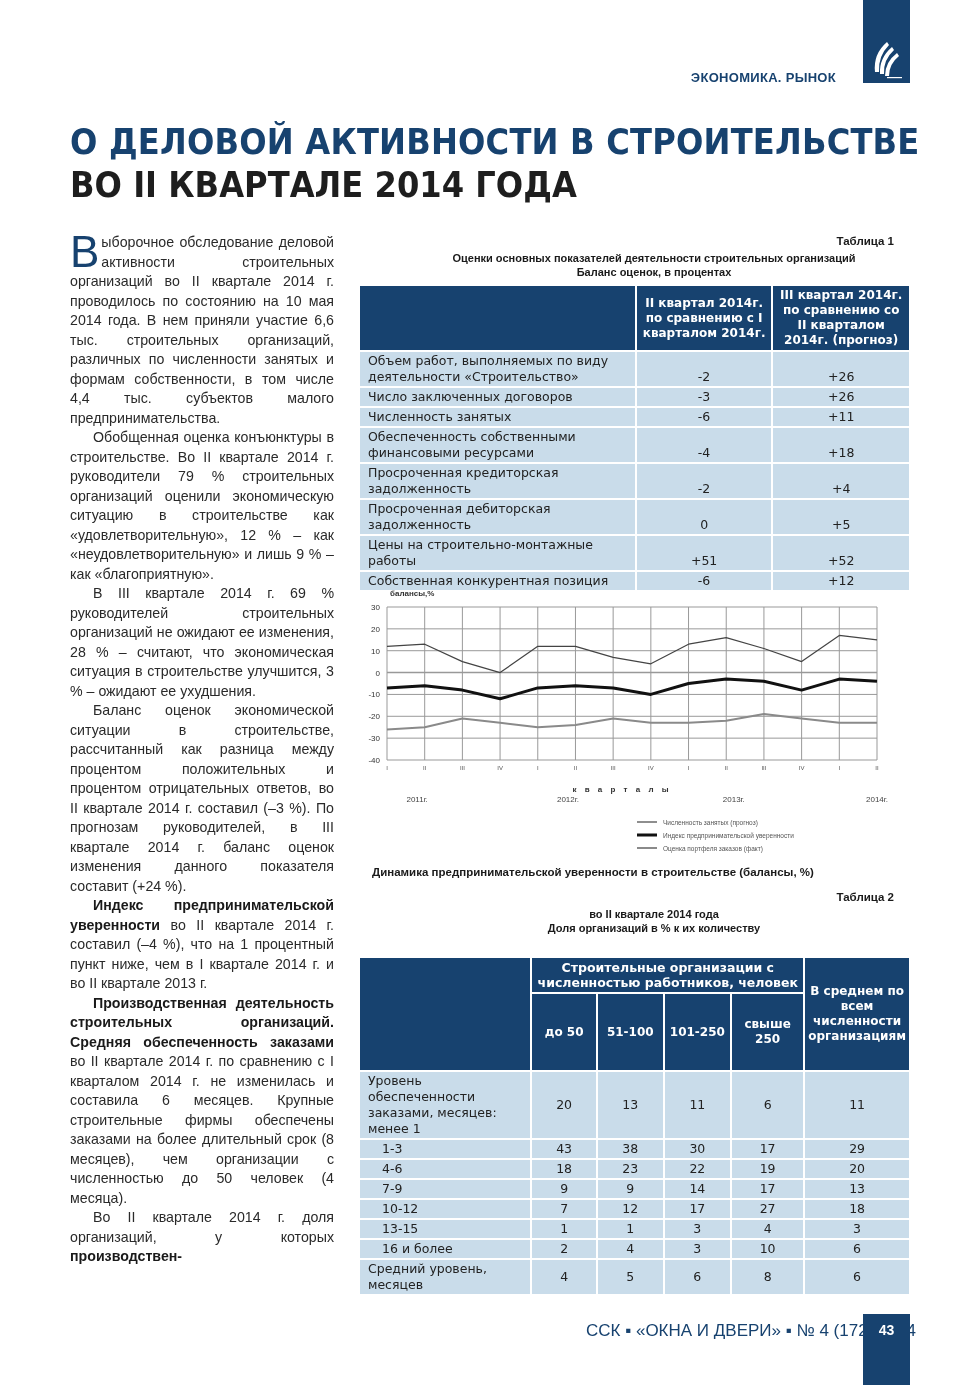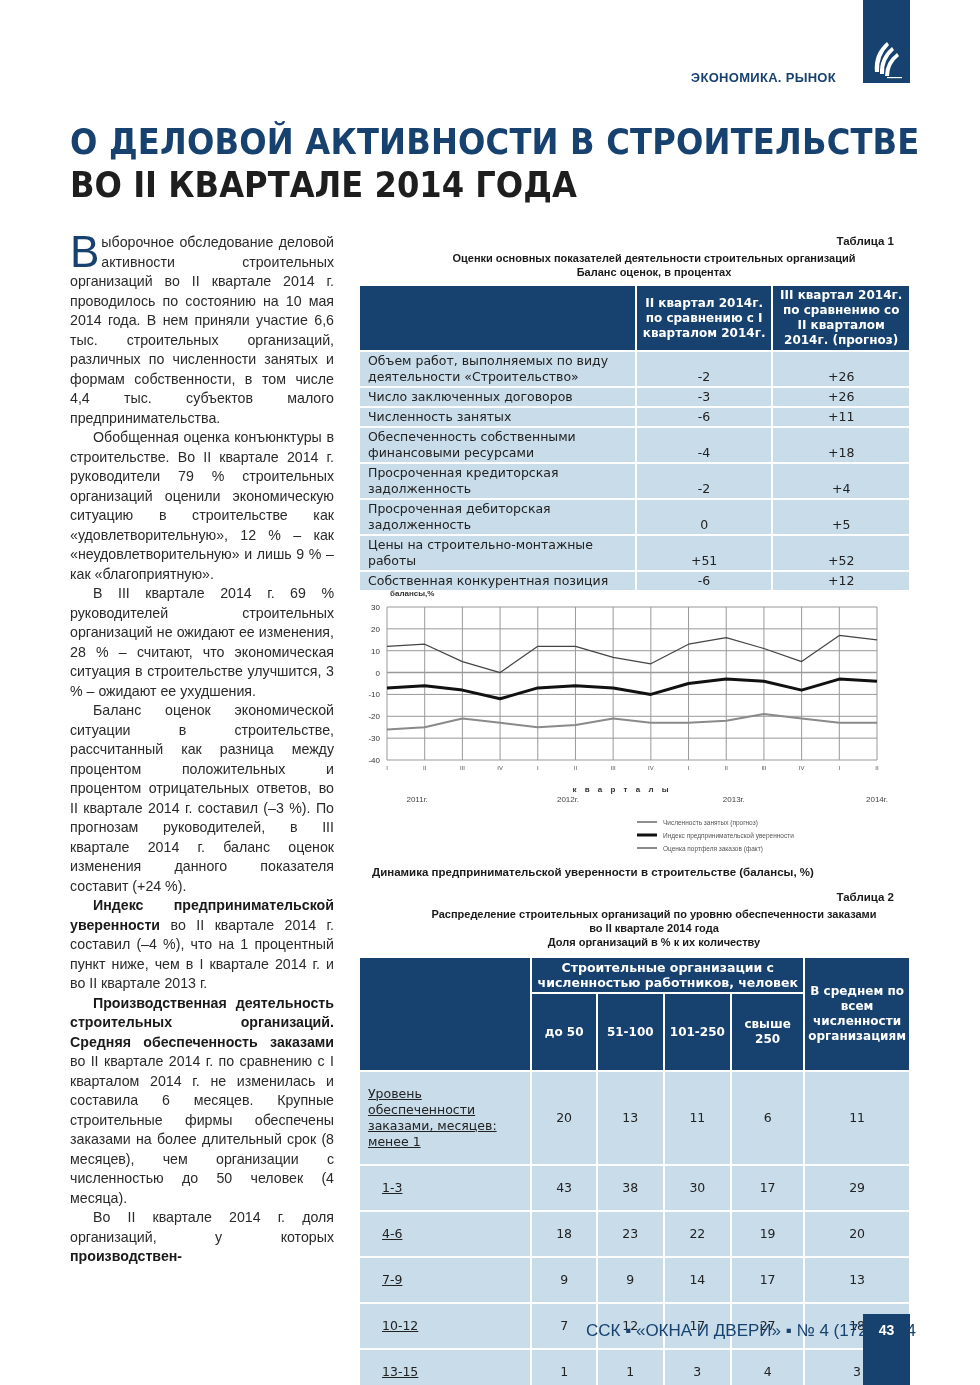--- a/index.html
+++ b/index.html
@@ -20,21 +20,21 @@
   .tcap { position: absolute; right: 86px; font-size: 11.5px; font-weight: bold; color: #1a1a1a; }
   .ttitle { position: absolute; left: 378px; width: 552px; text-align: center; font-size: 11px; font-weight: bold; line-height: 14px; color: #1a1a1a; }
 
   table { position: absolute; border-collapse: collapse; font-family: "DejaVu Sans", sans-serif; }
   th { background: #17426f; color: #fff; font-weight: bold; font-size: 12px; border: 2px solid #fff; text-align: center; line-height: 15px; }
   td { background: #c9dcea; font-size: 12.5px; border: 2px solid #fff; color: #222; line-height: 16px; }
   #t1 { left: 358px; top: 284px; width: 553px; }
   #t1 td.lab { padding: 1px 6px 1px 8px; }
   #t1 td.num { text-align: center; vertical-align: bottom; padding-bottom: 1px; }
   #t2 { left: 358px; top: 956px; width: 553px; }
-  #t2 td.lab { padding: 14px 8px; text-decoration: underline; }
+  #t2 td.lab { padding: 1px 8px; }
   #t2 td.num { text-align: center; }
   .ind { padding-left: 22px !important; }
 
   #chart { position: absolute; left: 360px; top: 585px; }
   .chartcap { position: absolute; left: 372px; top: 866px; font-size: 11.5px; font-weight: bold; color: #1a1a1a; }
 
   .footer { position: absolute; left: 586px; top: 1321px; font-size: 17px; color: #17426f; }
   .pagebox { position: absolute; left: 863px; top: 1314px; width: 47px; height: 71px; background: #17426f; color: #fff; font-weight: bold; font-size: 14px; text-align: center; padding-top: 8px; }
 </style>
 </head>
@@ -219,21 +219,20 @@
     <text x="303" y="239.5" font-size="6.5" fill="#555" font-family="Liberation Sans, sans-serif">Численность занятых (прогноз)</text>
     <line x1="277" x2="297" y1="250" y2="250" stroke="#111111" stroke-width="3"></line>
     <text x="303" y="252.5" font-size="6.5" fill="#555" font-family="Liberation Sans, sans-serif">Индекс предпринимательской уверенности</text>
     <line x1="277" x2="297" y1="263" y2="263" stroke="#8a8a8a" stroke-width="2"></line>
     <text x="303" y="265.5" font-size="6.5" fill="#555" font-family="Liberation Sans, sans-serif">Оценка портфеля заказов (факт)</text>
   </svg>
 <div class="chartcap">Динамика предпринимательской уверенности в строительстве (балансы, %)</div>
 
 <div class="tcap" style="top:891px">Таблица 2</div>
 <div class="ttitle" style="top:907px">
-  <div>Распределение строительных организаций по уровню обеспеченности заказами</div>
   <div>во II квартале 2014 года</div>
   <div>Доля организаций в % к их количеству</div>
 </div>
 <table id="t2">
   <thead>
     <tr style="height:36px">
       <th rowspan="2" style="width:181px"></th>
       <th colspan="4" style="padding:0 4px;font-size:12.5px">Строительные организации с численностью работников, человек</th>
       <th rowspan="2" style="width:65px;padding:0 3px">В среднем по всем численности организациям</th>
     </tr>

